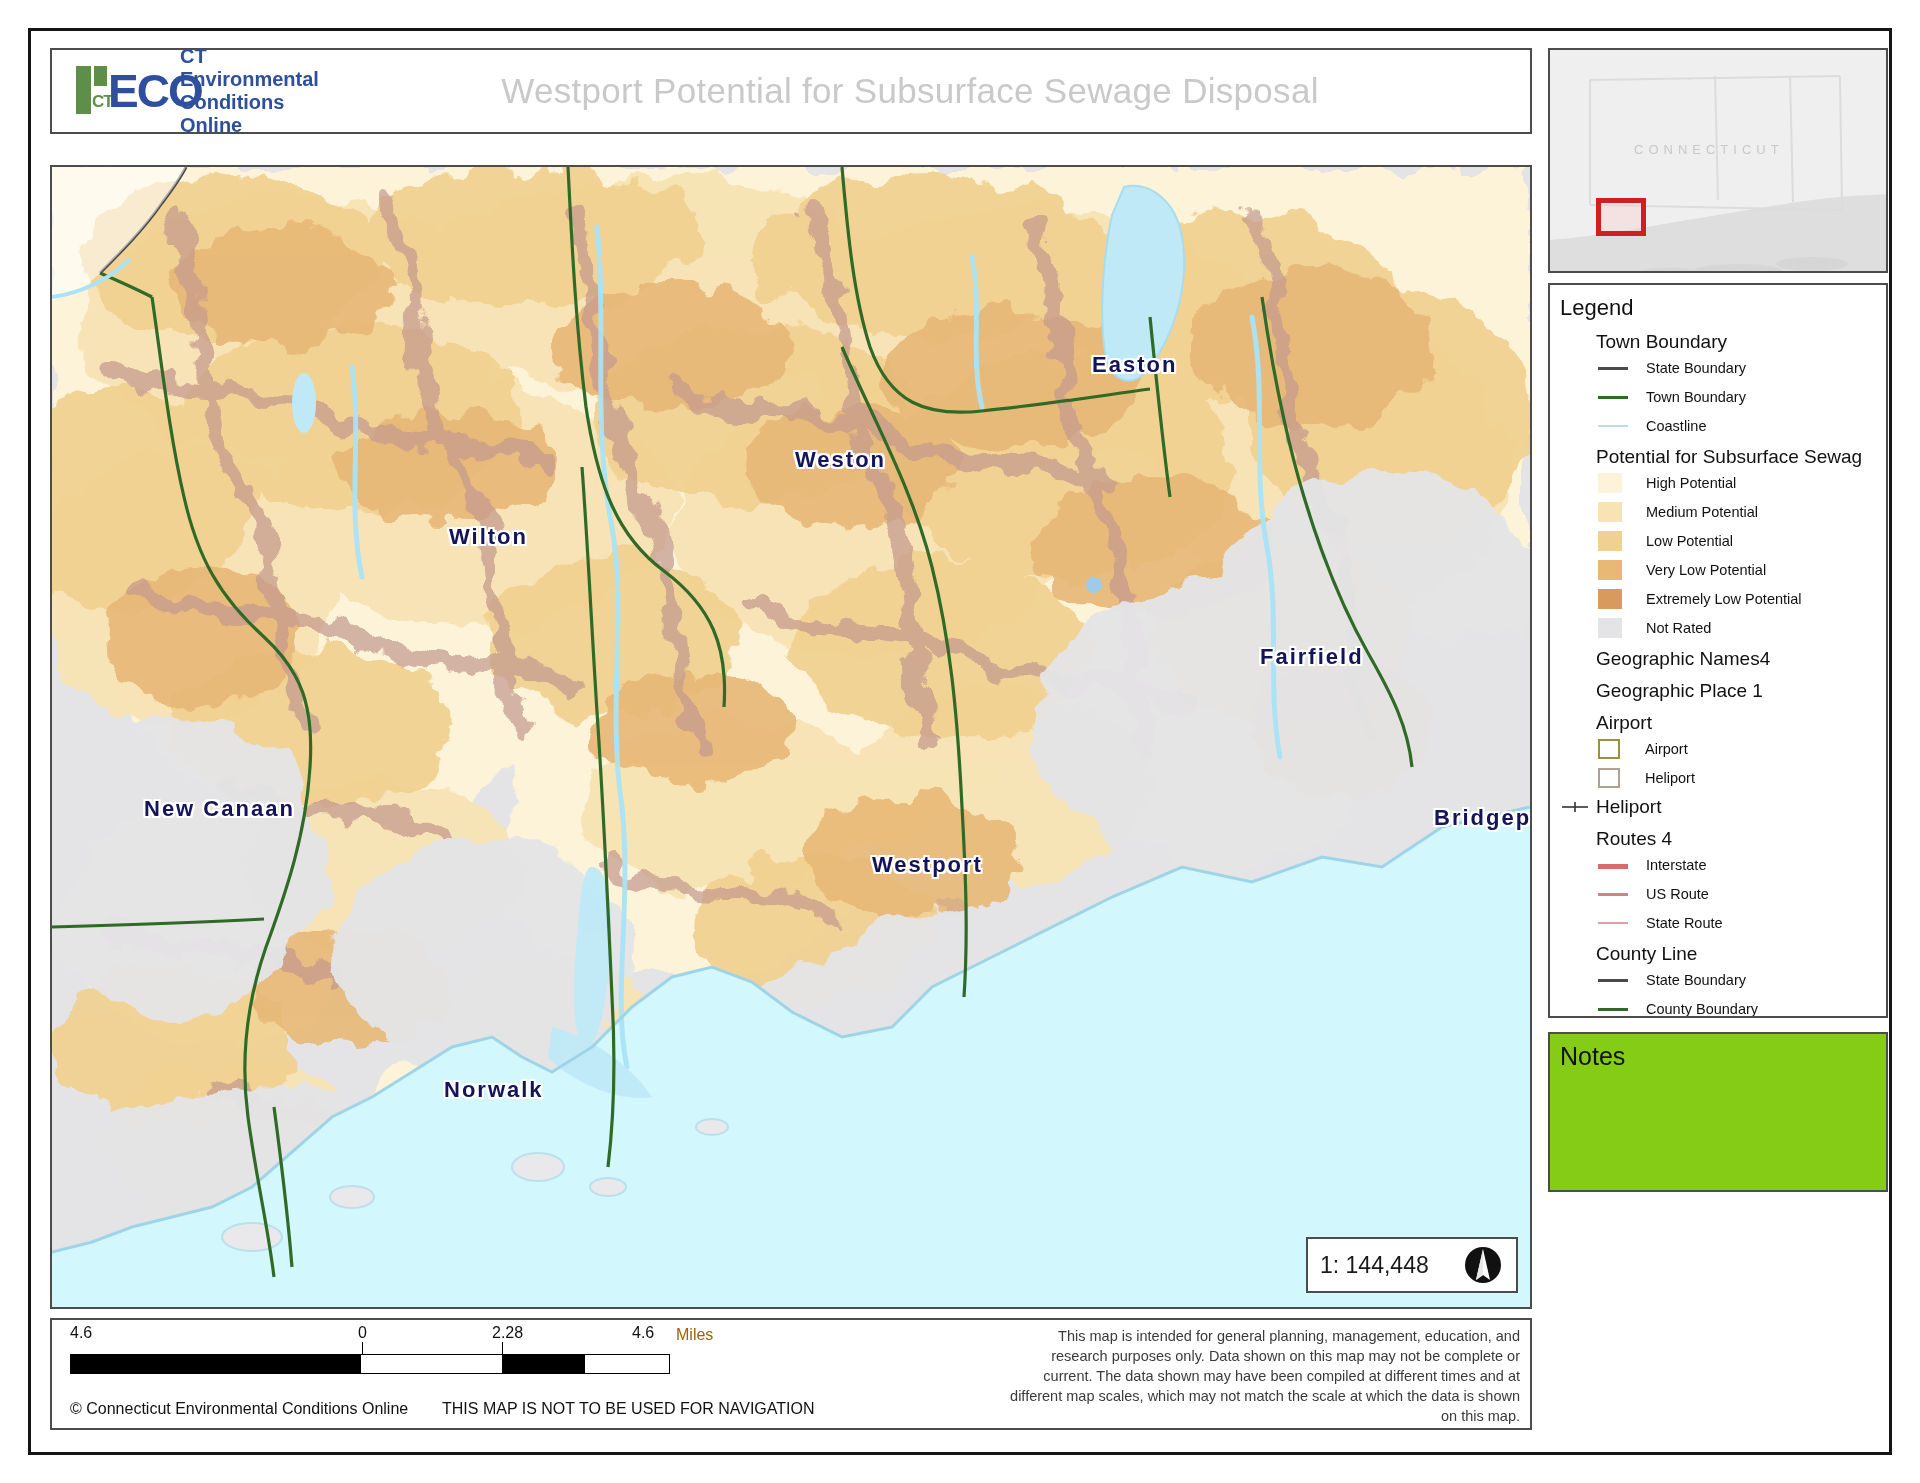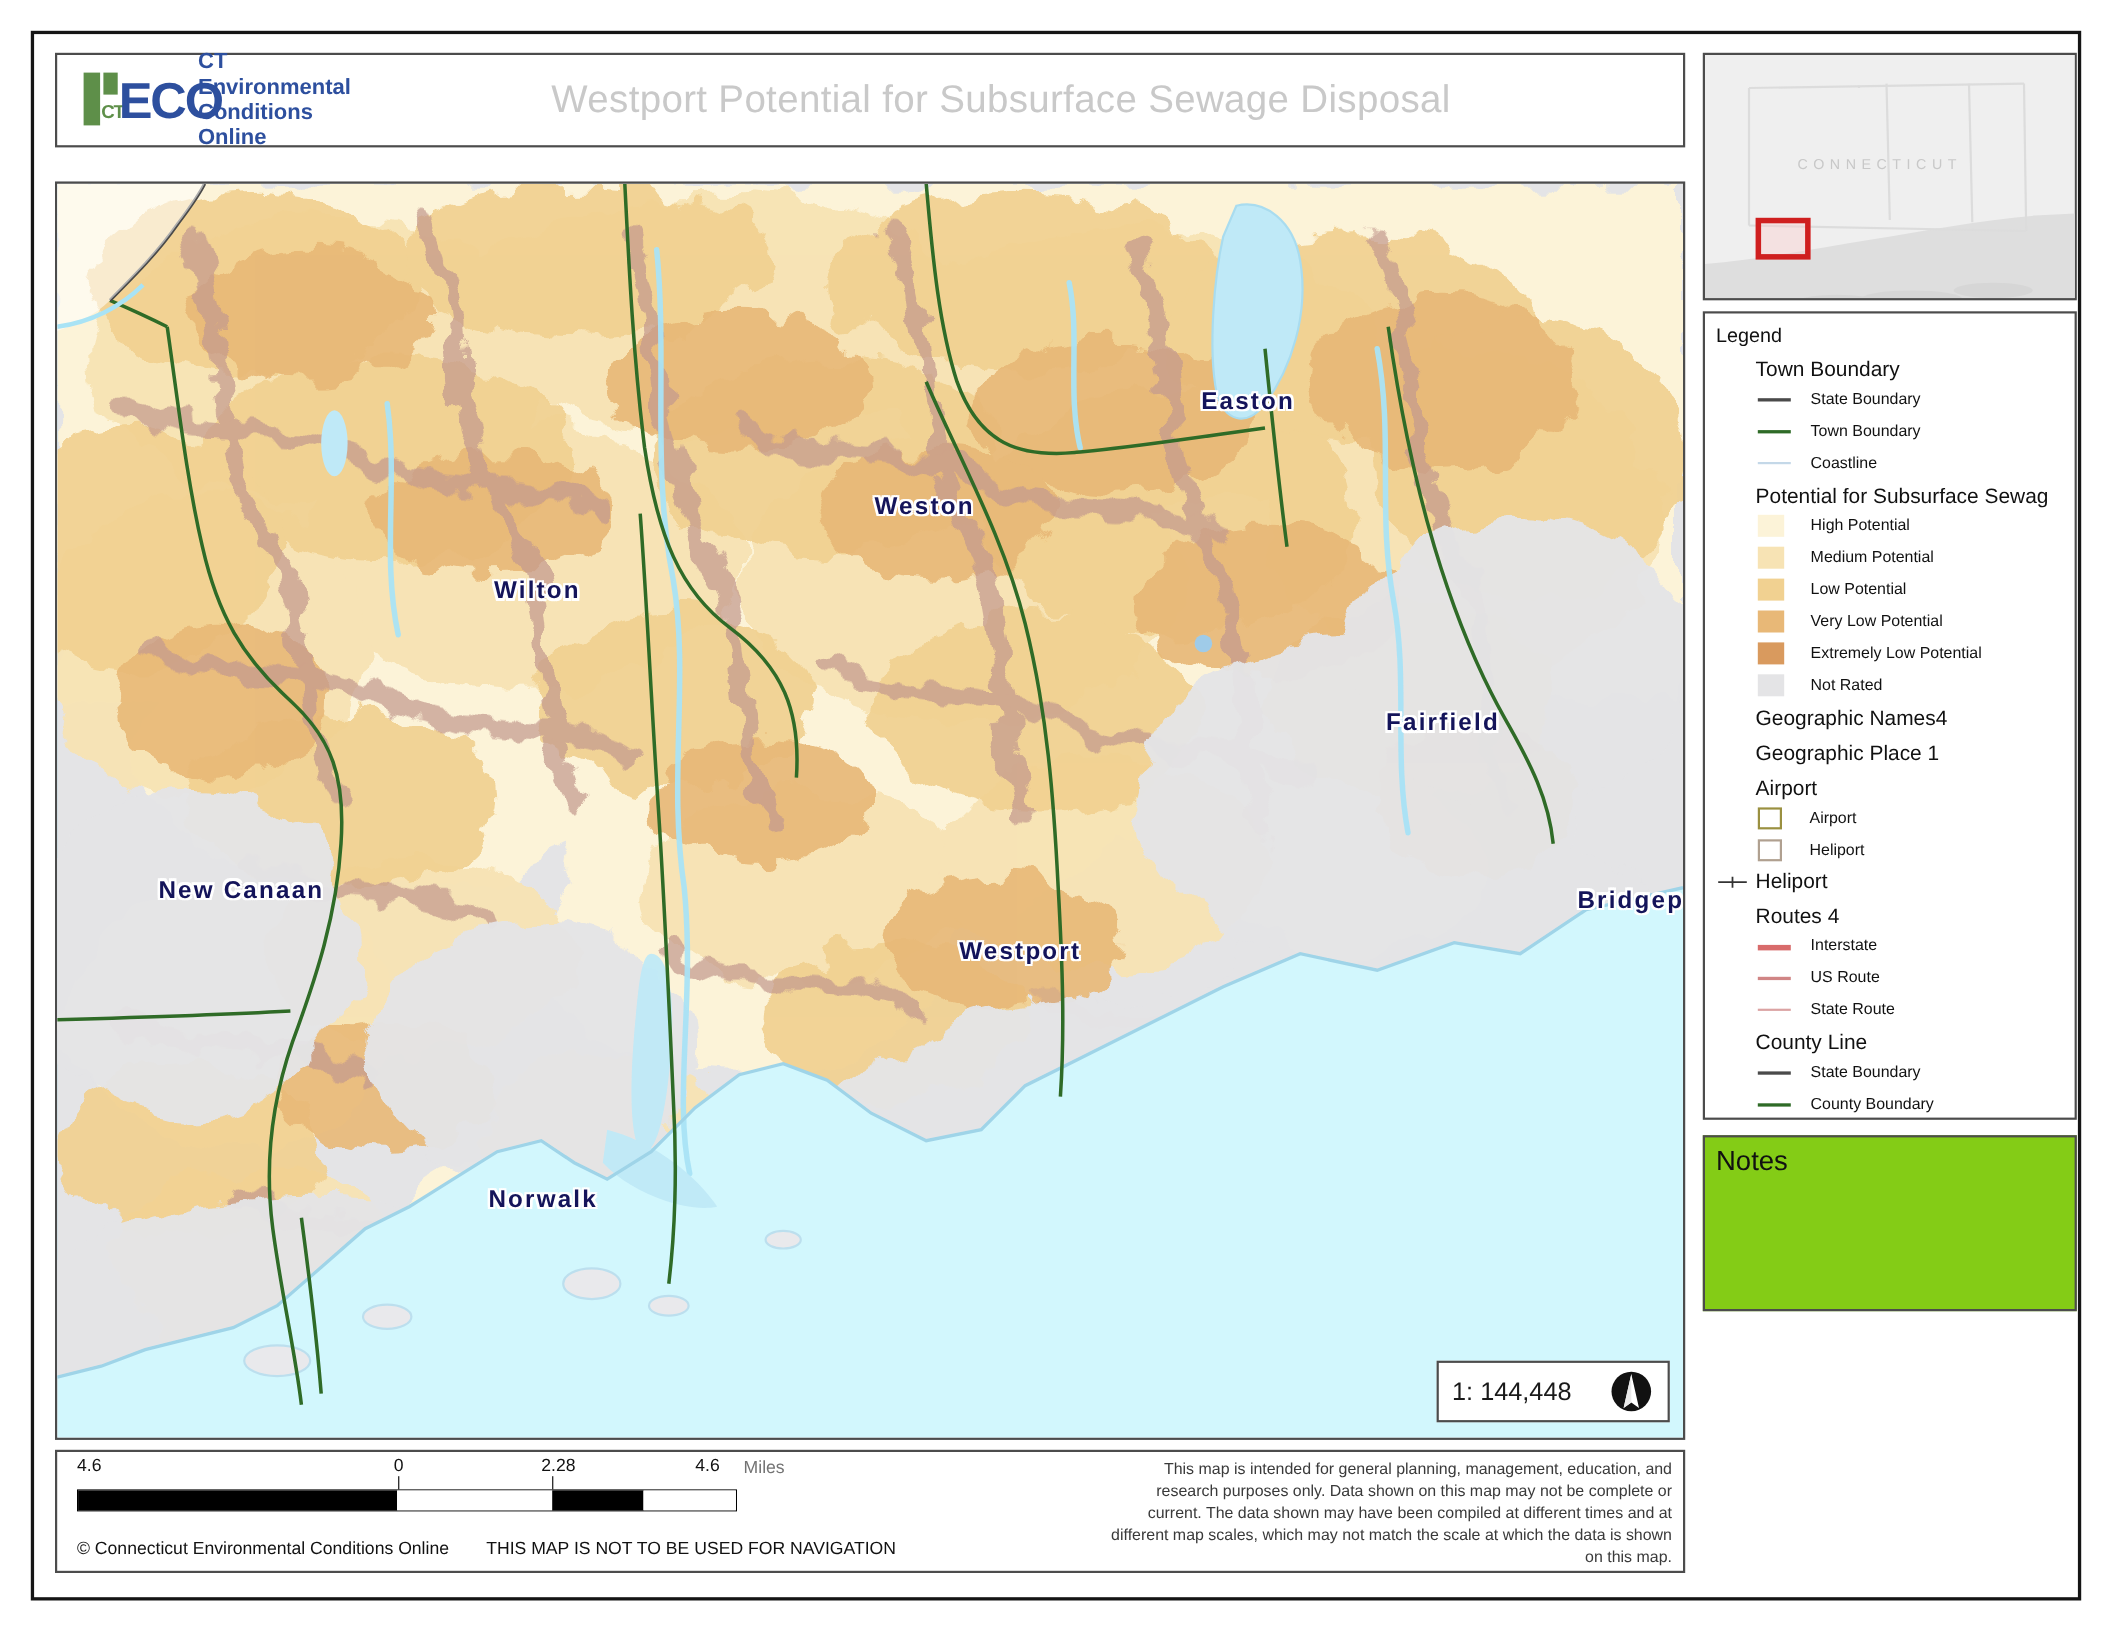--- a/index.html
+++ b/index.html
@@ -46,36 +46,36 @@
 
   
   .info-bar{position:absolute;left:50px;top:1318px;width:1482px;height:112px;
     border:2px solid #4c4c4c;background:#fff;box-sizing:border-box;}
   .scalebar-area{position:absolute;left:10px;top:4px;width:640px;height:70px;}
   .sb-labels{position:relative;height:24px;}
   .sb-lab{position:absolute;font-size:16px;color:#111;}
   .sb-bar{position:absolute;left:8px;top:30px;width:600px;height:20px;border:1px solid #000;box-sizing:border-box;display:flex;}
   .sb-seg{height:100%;}
   .sb-tick{position:absolute;width:1px;height:12px;background:#000;top:18px;}
-  .sb-units{position:absolute;left:614px;top:2px;font-size:16px;color:#737373;}
+  .sb-units{position:absolute;left:614px;top:2px;font-size:16px;color:#a16207;}
   .copyright{position:absolute;left:18px;top:80px;font-size:16px;color:#111;}
   .nav-warn{position:absolute;left:390px;top:80px;font-size:16px;color:#111;}
   .disclaimer{position:absolute;right:10px;top:6px;width:520px;font-size:14.5px;
     line-height:20px;color:#3a3a3a;text-align:right;}
 
   
   .locator-panel{position:absolute;left:1548px;top:48px;width:340px;height:225px;
     border:2px solid #4c4c4c;background:#efefef;box-sizing:border-box;overflow:hidden;}
   .loc-state-name{position:absolute;left:84px;top:92px;font-size:13px;color:#c8c8c8;letter-spacing:5px;}
   .loc-extent{position:absolute;left:46px;top:148px;width:50px;height:38px;
     border:5px solid #cf1f1f;box-sizing:border-box;background:rgba(255,200,200,.35);}
 
   .legend-panel{position:absolute;left:1548px;top:283px;width:340px;height:735px;
     border:2px solid #4c4c4c;background:#fff;box-sizing:border-box;overflow:hidden;}
-  .legend-title{font-size:18px;color:#111;margin:10px 0 2px 10px;}
+  .legend-title{font-size:22px;color:#111;margin:10px 0 2px 10px;}
   .lg-group{font-size:19px;color:#111;margin:10px 0 4px 46px;white-space:nowrap;}
   .lg-row{display:flex;align-items:center;margin:0 0 8px 46px;height:21px;}
   .lg-sym{width:36px;height:18px;flex:0 0 auto;position:relative;}
   .lg-line{position:absolute;left:2px;top:8px;width:30px;height:3px;}
   .lg-swatch{width:24px;height:20px;flex:0 0 auto;margin-left:2px;}
   .lg-box{width:22px;height:20px;flex:0 0 auto;margin-left:2px;box-sizing:border-box;background:#fff;}
   .lg-label{font-size:14.5px;color:#111;margin-left:14px;white-space:nowrap;}
   .lg-rail{display:flex;align-items:center;margin:8px 0 4px 10px;}
   .rail-sym{width:30px;position:relative;height:14px;}
 

